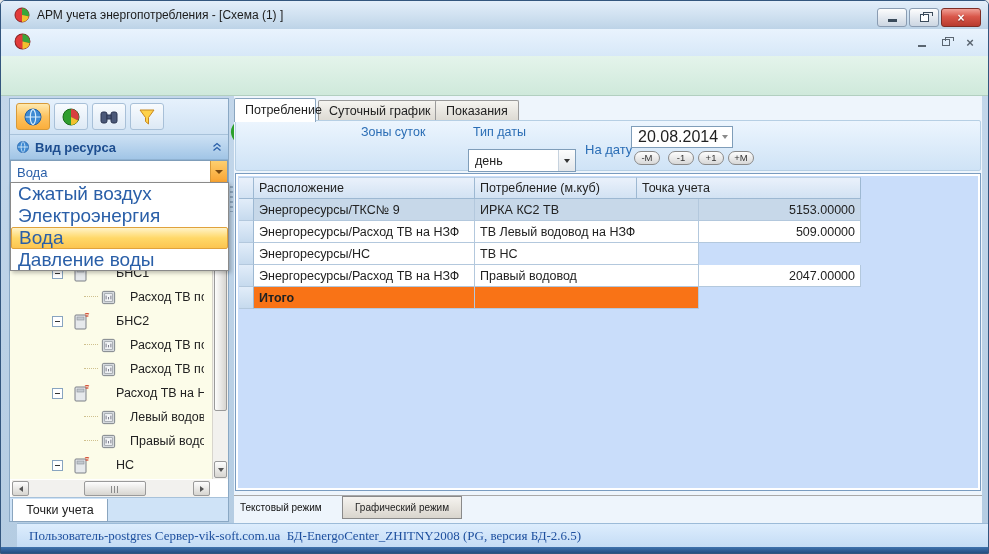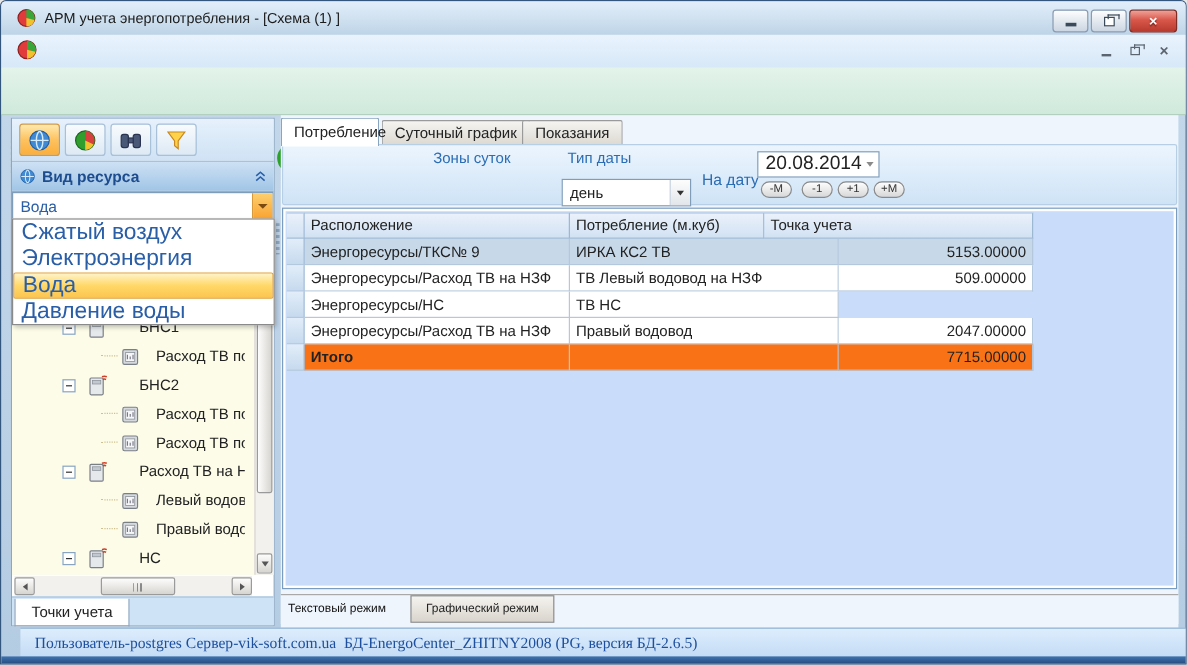--- a/index.html
+++ b/index.html
@@ -520,21 +520,20 @@
           <div class="trow">
             <div class="tcell ind"></div>
             <div class="tcell c1">Энергоресурсы/Расход ТВ на НЗФ</div>
             <div class="tcell c2">Правый водовод</div>
             <div class="tcell c3">2047.00000</div>
           </div>
           <div class="trow total">
             <div class="tcell ind"></div>
             <div class="tcell c1">Итого</div>
             <div class="tcell c2"></div>
-            <div class="tcell c3">7715.00000</div>
           </div>
         </div>
       </div>
     </div>
 
     <div class="btabs">
       <span class="btab active">Текстовый режим</span>
       <span class="btab idle">Графический режим</span>
     </div>
   </div>

